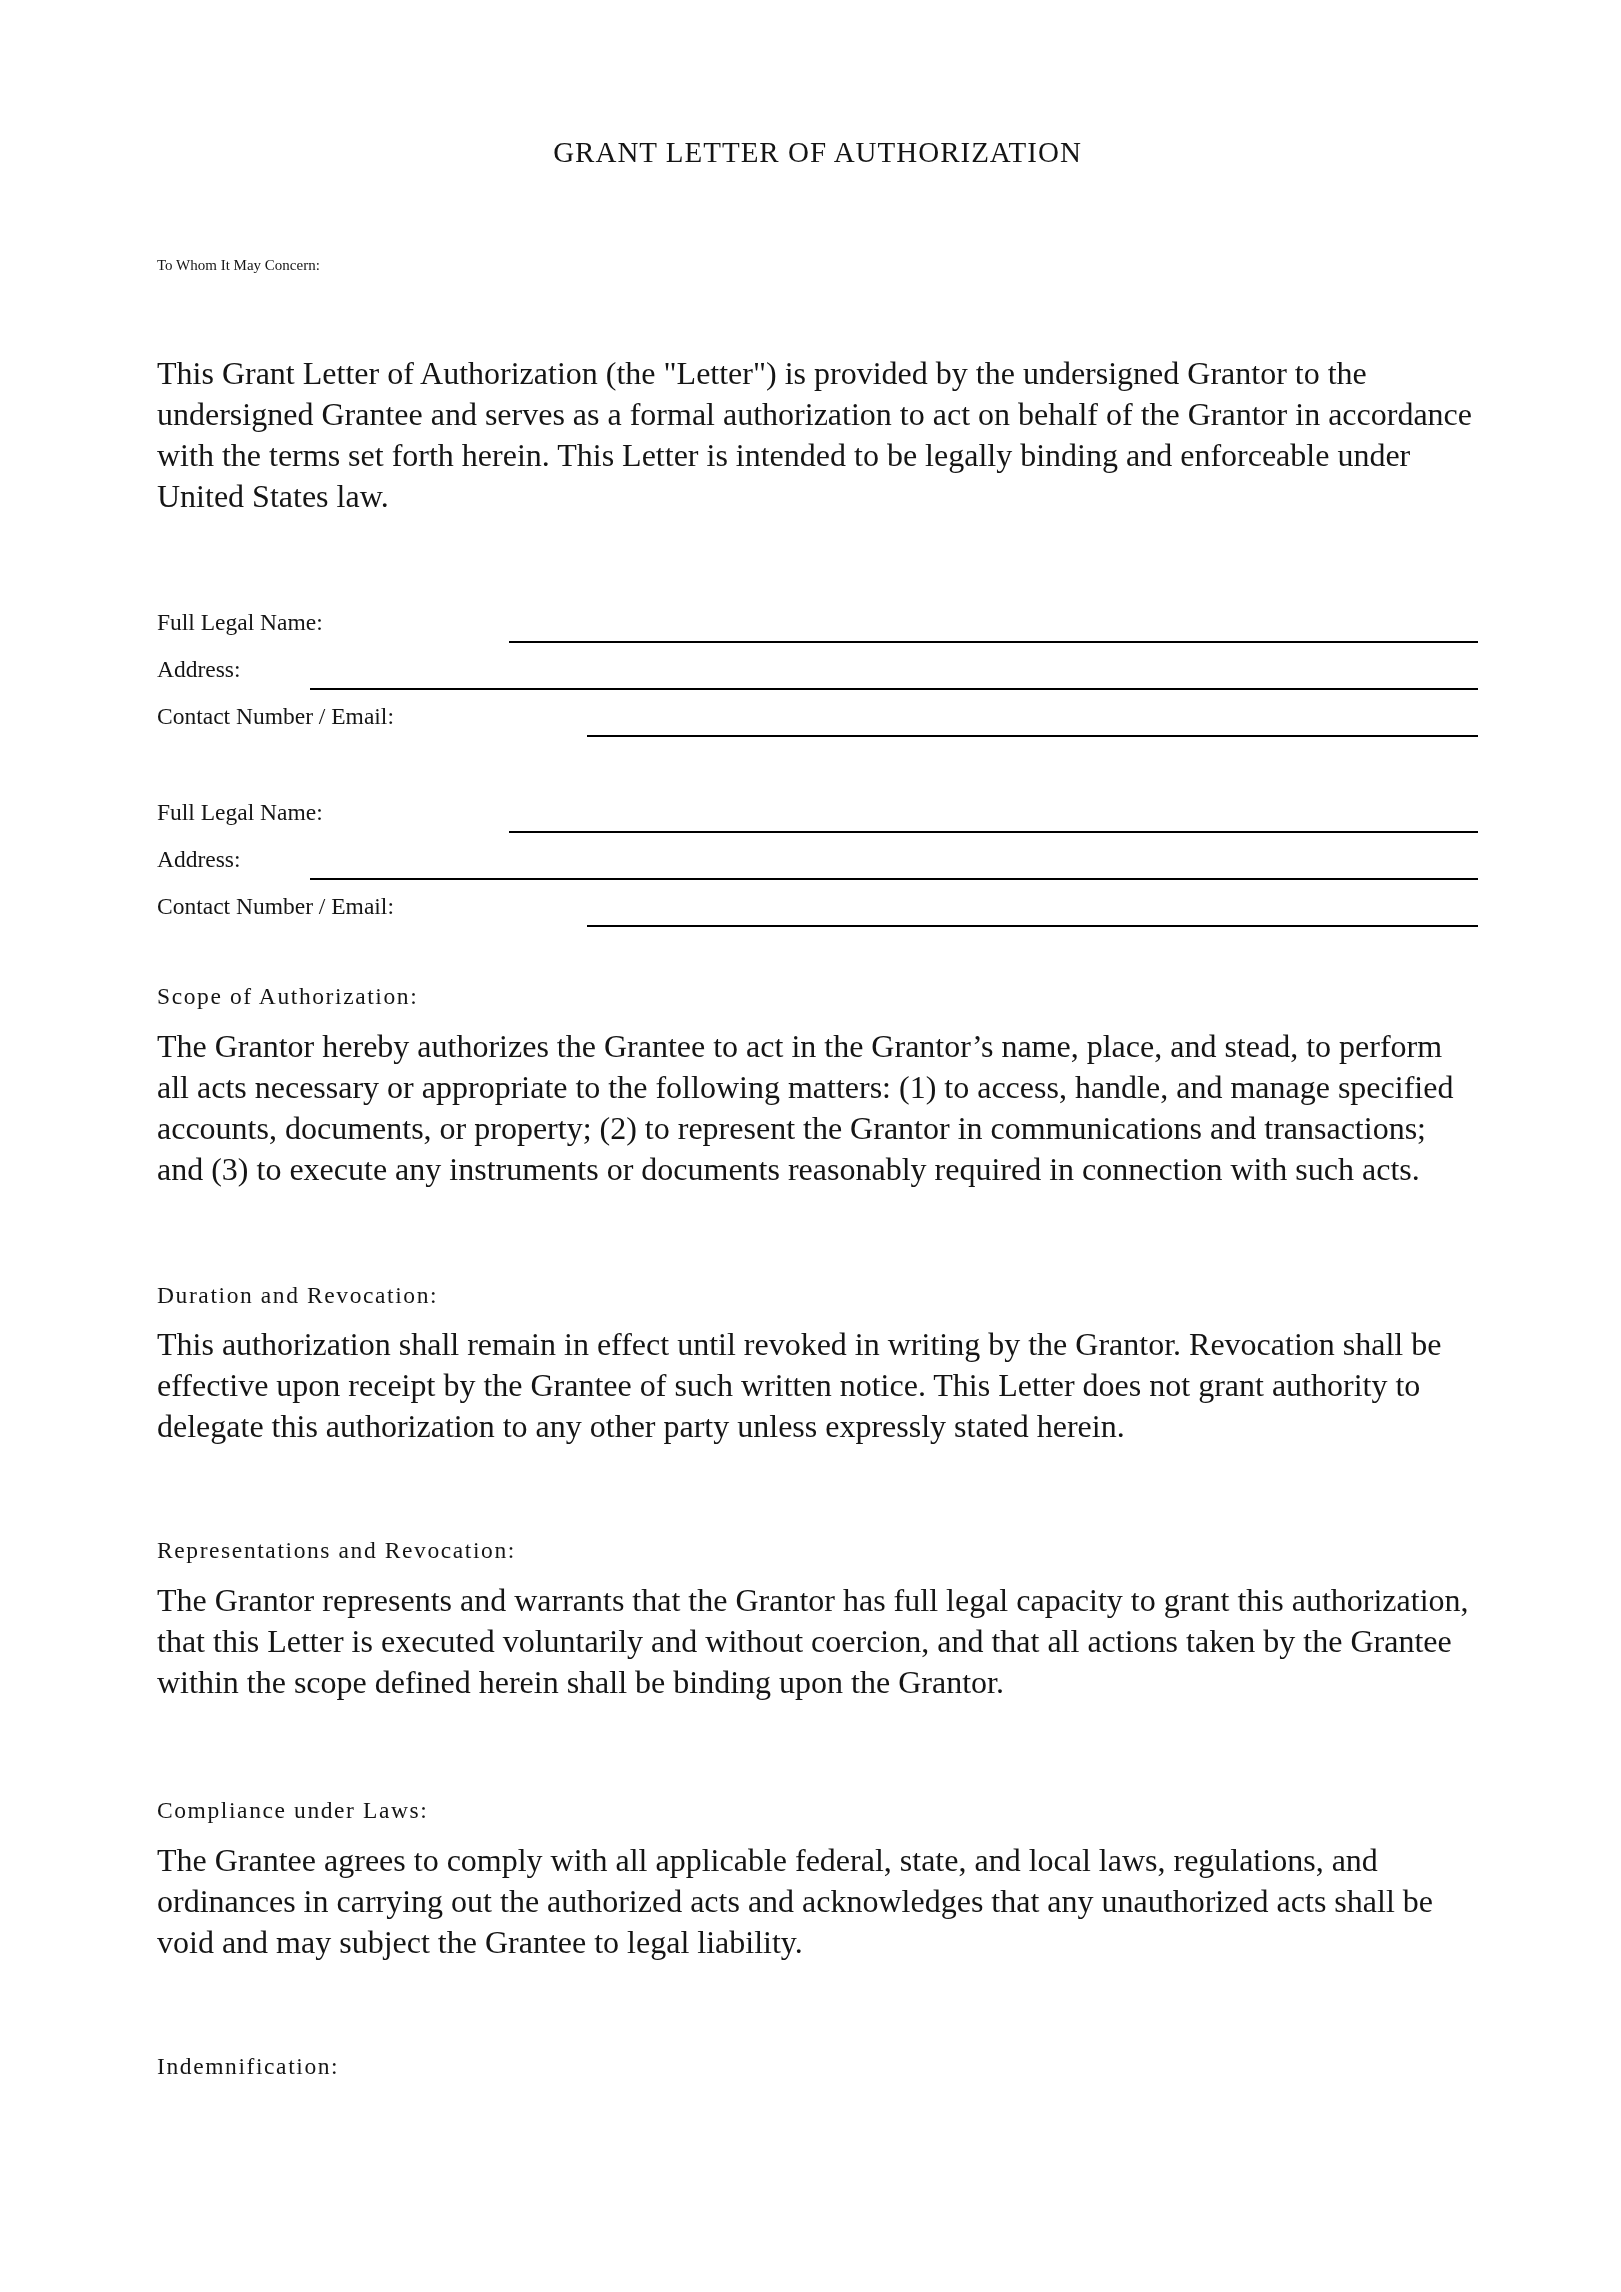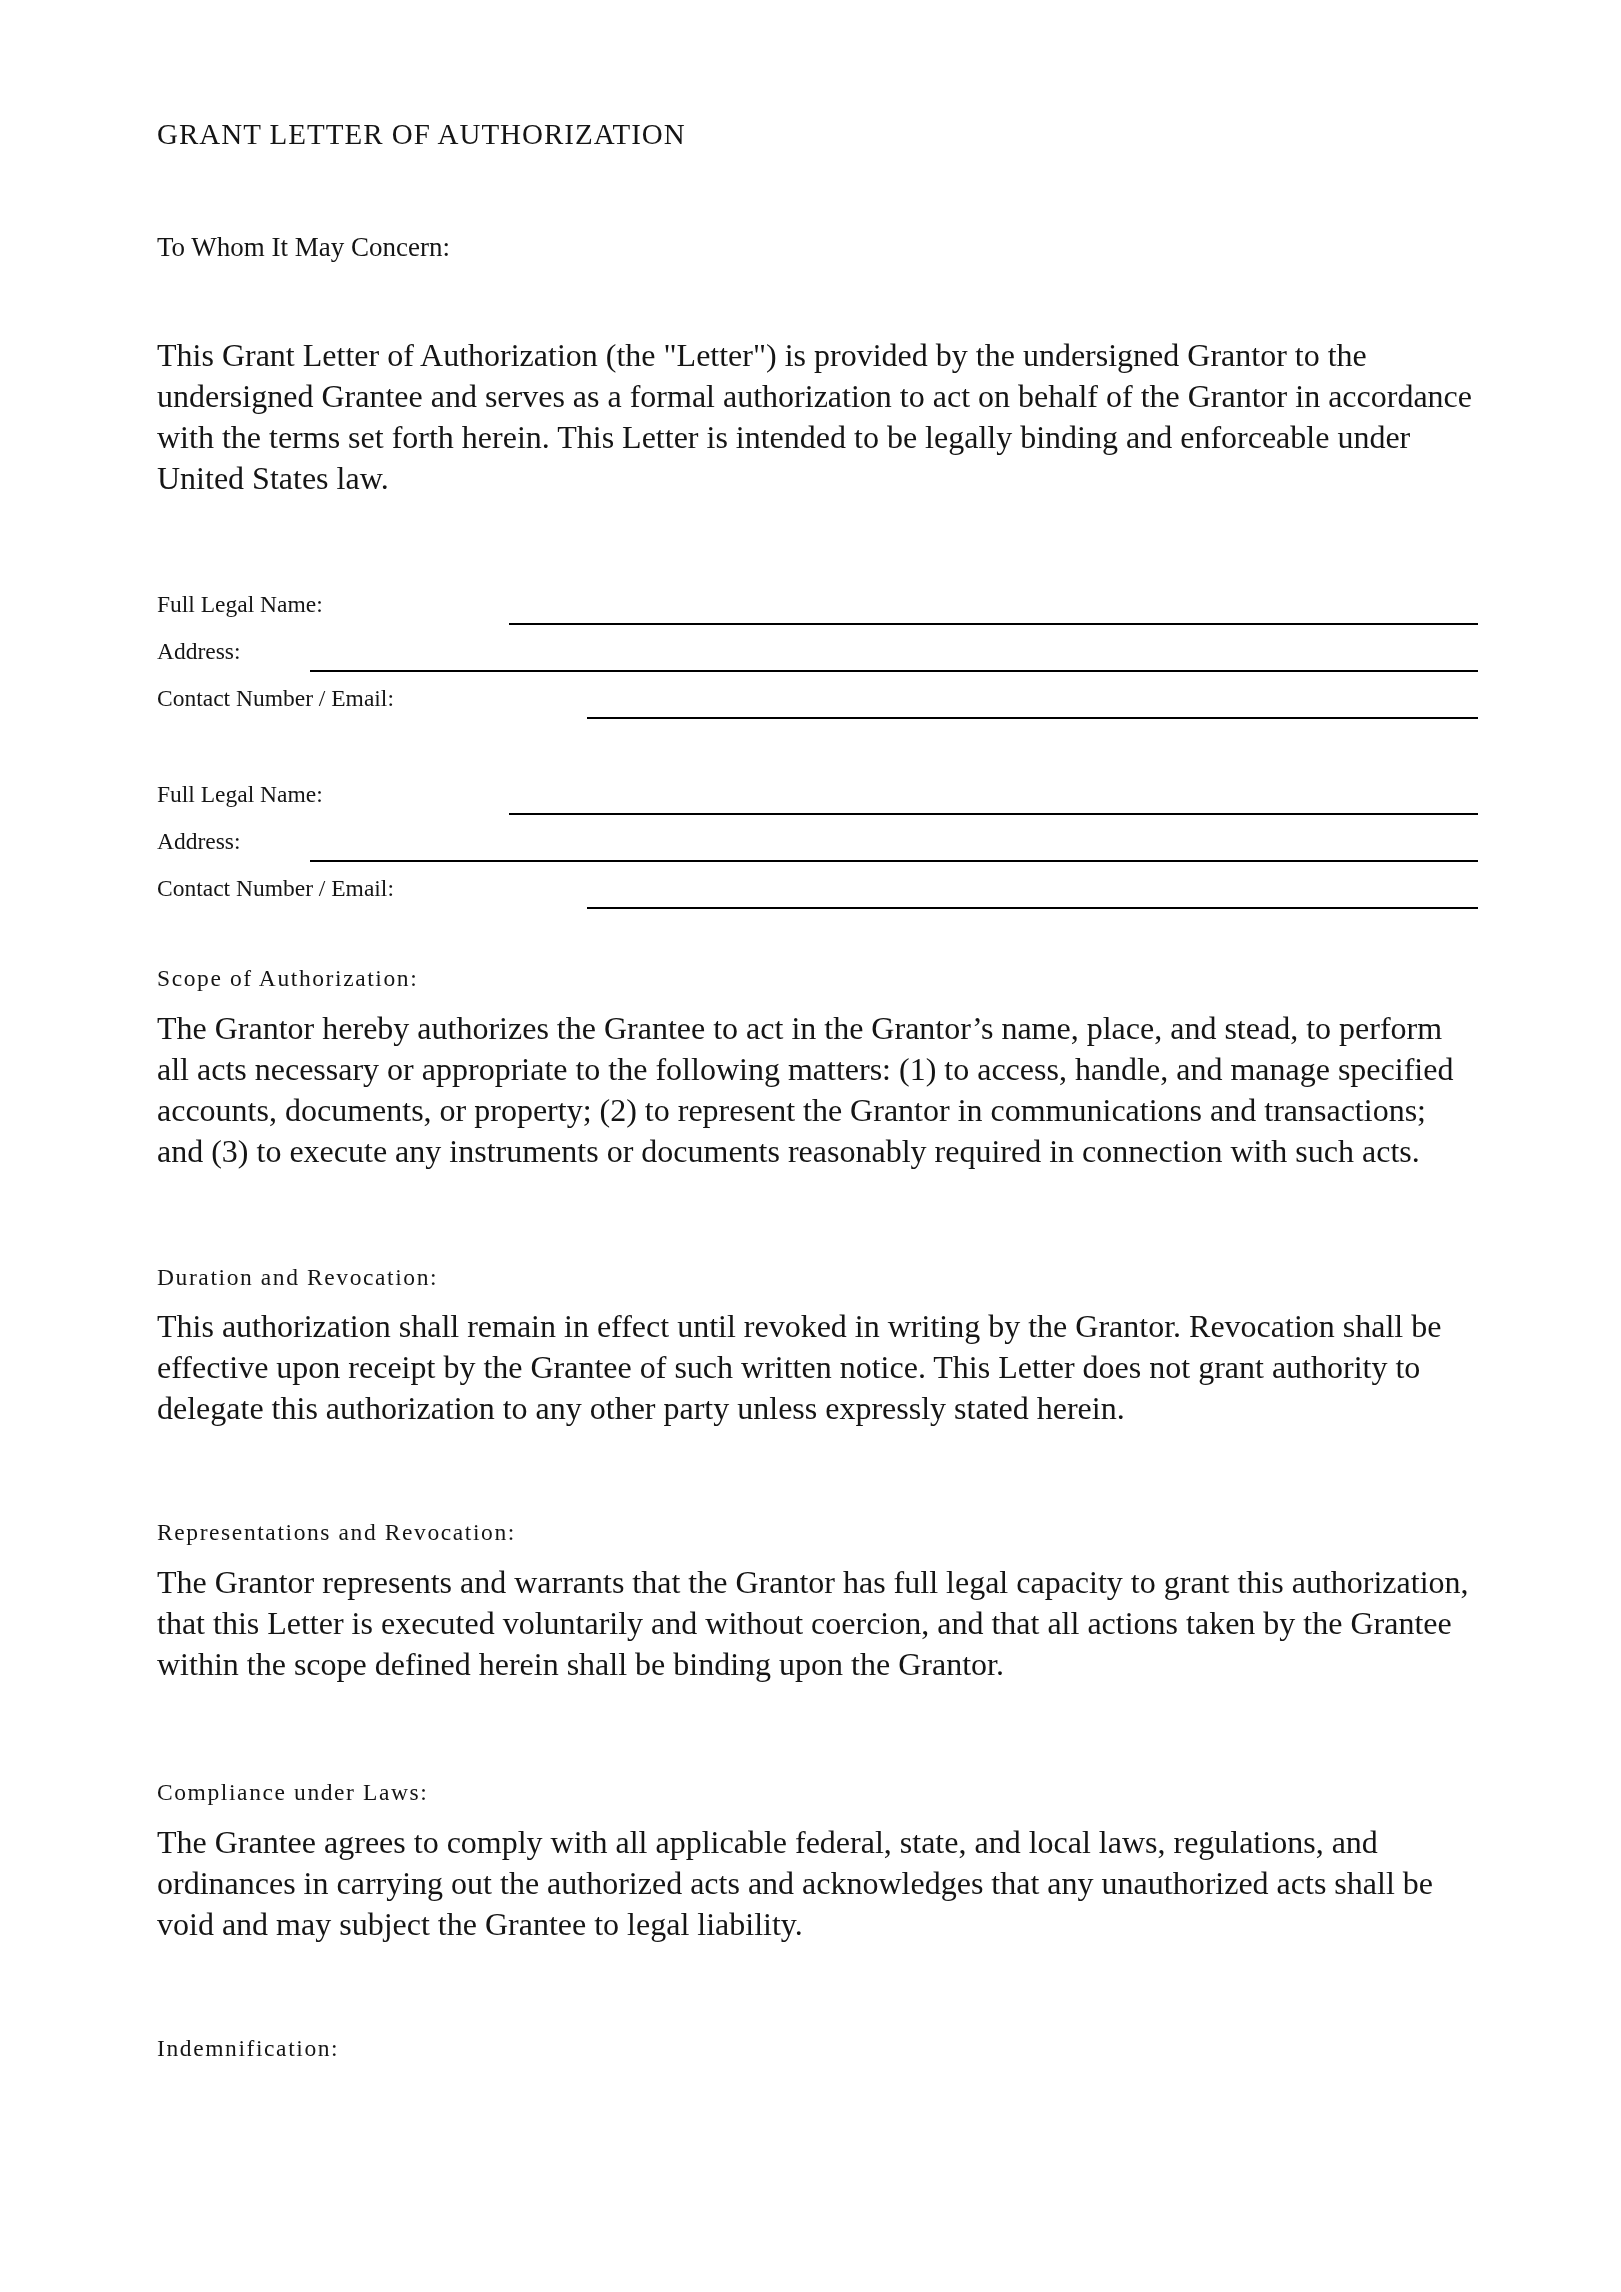--- a/index.html
+++ b/index.html
@@ -10,27 +10,27 @@
     color: #151515;
     font-family: "Liberation Serif", "DejaVu Serif", serif;
     box-sizing: border-box;
     padding: 116px 143px 0 157px;
     position: relative;
   }
   h1.doc-title {
     font-size: 29px;
     font-weight: normal;
     letter-spacing: 1px;
-    text-align: left;
+    text-align: center;
     line-height: 37px;
-    margin: 0;
+    margin: 18px;
   }
   .salutation {
     margin: 80px 0 0 0;
-    font-size: 27px;
+    font-size: 15px;
     line-height: 29px;
   }
   .para {
     font-size: 32px;
     line-height: 41px;
     margin: 0;
   }
   .intro { margin-top: 73px; }
   h2.sec-heading {
     font-size: 23.5px;

